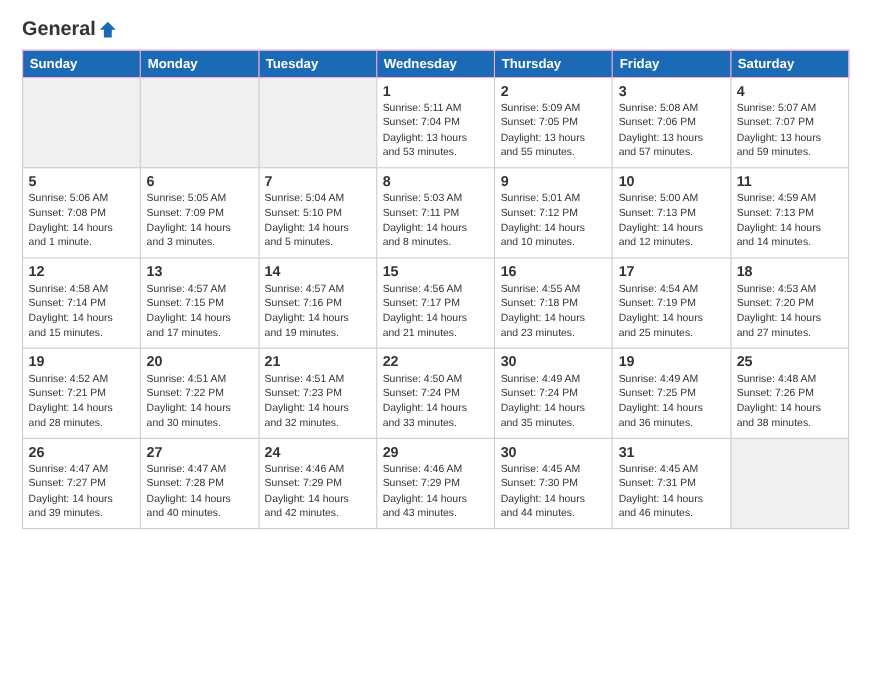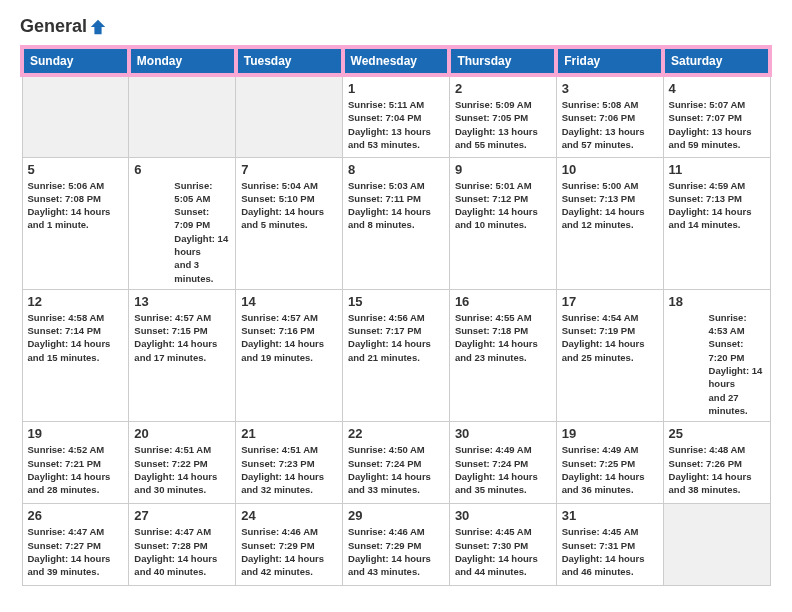--- a/index.html
+++ b/index.html
@@ -52,21 +52,21 @@
       border-collapse: collapse;
       table-layout: fixed;
     }
     .calendar th {
       background: #1a6ab5;
       color: white;
       text-align: left;
       padding: 5px 6px;
       font-size: 12px;
       font-weight: bold;
-      border: 4px solid #f9a8d4;
+      border: 1px solid #f9a8d4;
     }
     .calendar td {
       border: 1px solid #ccc;
       vertical-align: top;
       padding: 4px 5px;
       height: 82px;
       background: #ffffff;
       font-size: 9.5px;
       color: #333;
     }
@@ -76,21 +76,20 @@
     .day-number {
       font-size: 13px;
       font-weight: bold;
       color: #333;
       margin-bottom: 2px;
     }
     .day-info {
       line-height: 1.4;
       font-size: 9.5px;
       color: #333;
-      font-weight: bold;
     }
   </style>
 </head>
 <body>
 
 <div class="page">
   <div class="header">
     <div class="logo">
       <div>
         <div style="display:flex;align-items:center;">
@@ -157,21 +156,21 @@
         <tr>
           <td>
             <div class="day-number">5</div>
             <div class="day-info" style="white-space: pre-line;">Sunrise: 5:06 AM
 Sunset: 7:08 PM
 Daylight: 14 hours
 and 1 minute.</div>
           </td>
           <td>
             <div class="day-number">6</div>
-            <div class="day-info" style="white-space: pre-line; margin-left: 40px;">Sunrise: 5:05 AM
+            <div class="day-info" style="white-space: pre-line;">Sunrise: 5:05 AM
 Sunset: 7:09 PM
 Daylight: 14 hours
 and 3 minutes.</div>
           </td>
           <td>
             <div class="day-number">7</div>
             <div class="day-info" style="white-space: pre-line;">Sunrise: 5:04 AM
 Sunset: 5:10 PM
 Daylight: 14 hours
 and 5 minutes.</div>
@@ -243,21 +242,21 @@
           </td>
           <td>
             <div class="day-number">17</div>
             <div class="day-info" style="white-space: pre-line;">Sunrise: 4:54 AM
 Sunset: 7:19 PM
 Daylight: 14 hours
 and 25 minutes.</div>
           </td>
           <td>
             <div class="day-number">18</div>
-            <div class="day-info" style="white-space: pre-line; margin-left: 40px;">Sunrise: 4:53 AM
+            <div class="day-info" style="white-space: pre-line;">Sunrise: 4:53 AM
 Sunset: 7:20 PM
 Daylight: 14 hours
 and 27 minutes.</div>
           </td>
         </tr>
         <tr>
           <td>
             <div class="day-number">19</div>
             <div class="day-info" style="white-space: pre-line;">Sunrise: 4:52 AM
 Sunset: 7:21 PM

